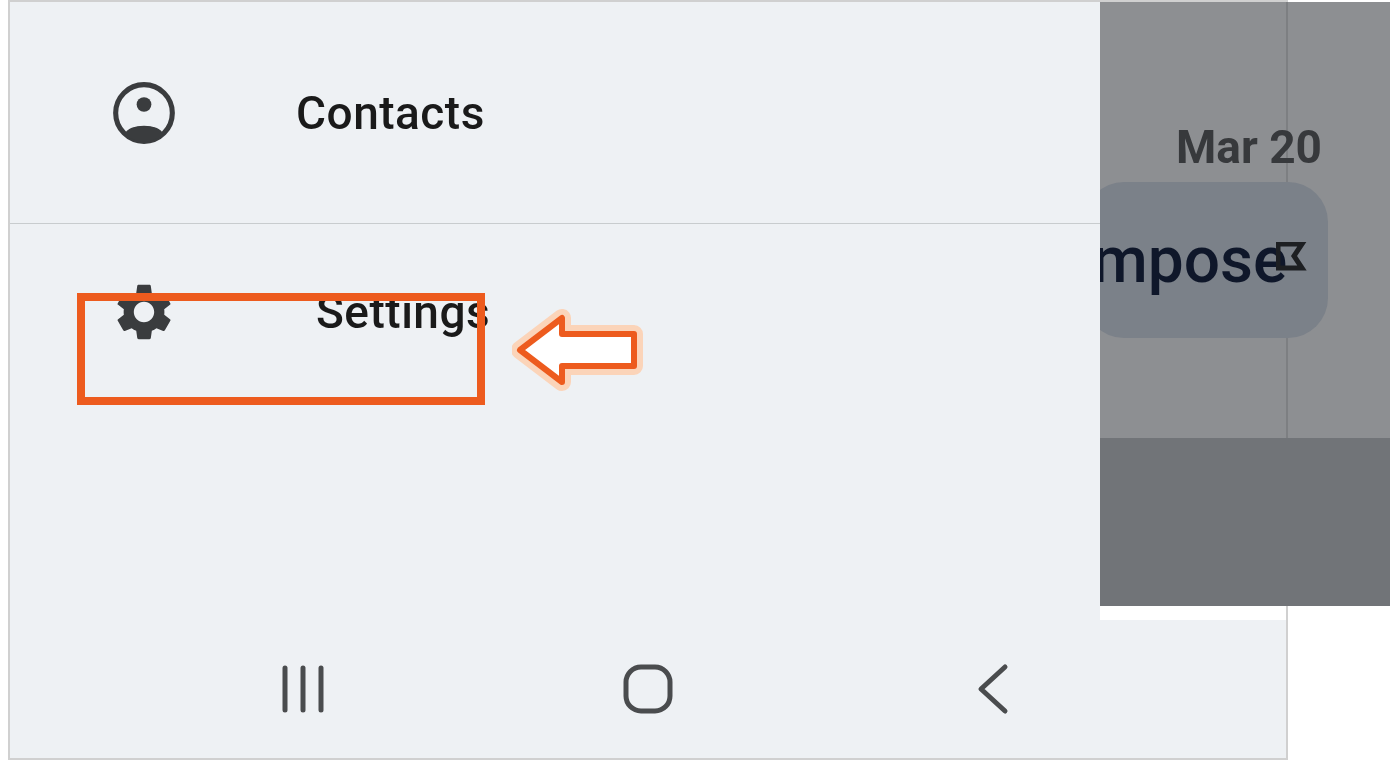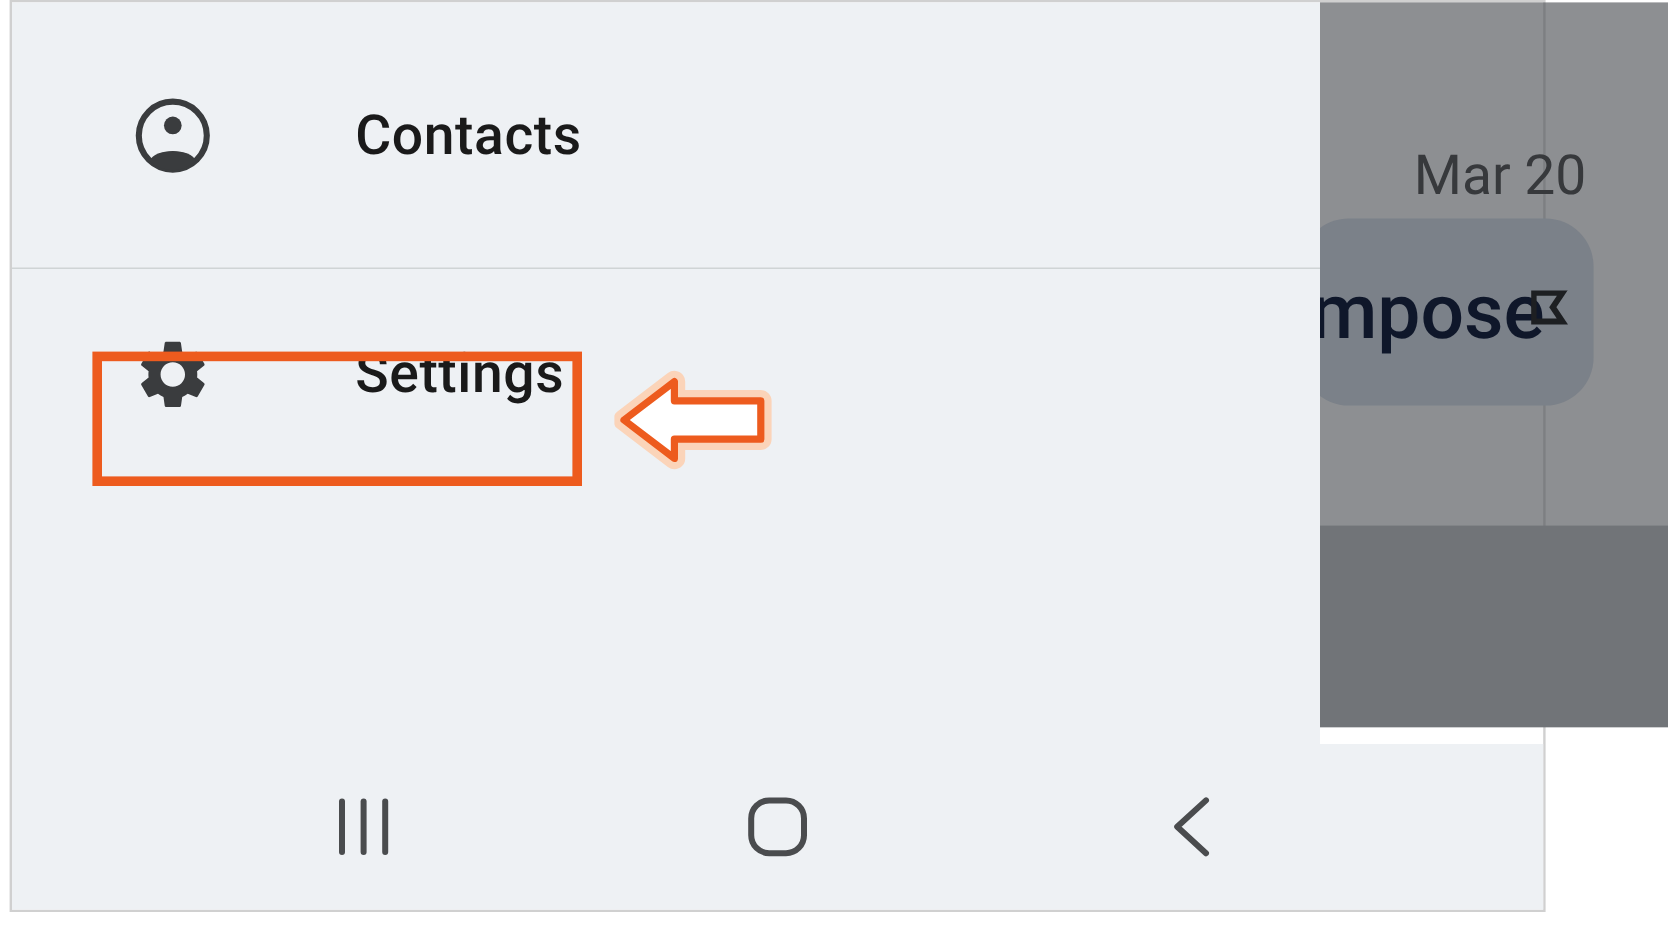--- a/index.html
+++ b/index.html
@@ -39,20 +39,21 @@
       padding-left: 100px;
       cursor: pointer;
     }
     .menu-item.contacts {
       height: 222px;
       border-bottom: 1px solid #c8ccce;
     }
     .menu-item.settings {
       height: 176px;
       position: relative;
+      gap: 20px;
     }
     .menu-item.help {
       height: 176px;
     }
     .icon-wrap {
       width: 68px;
       display: flex;
       align-items: center;
       justify-content: center;
     }
@@ -84,21 +85,21 @@
       left: 1090px;
       width: 290px;
       height: 604px;
       background: rgba(80, 83, 88, 0.65);
     }
     .date-text {
       position: absolute;
       right: 68px;
       top: 118px;
       font-size: 46px;
-      font-weight: 400;
+      font-weight: 700;
       color: #37393c;
     }
     .compose-pill {
       position: absolute;
       right: 62px;
       top: 180px;
       width: 244px;
       height: 156px;
       background: #7b8189;
       border-radius: 40px 40px 40px 40px;

